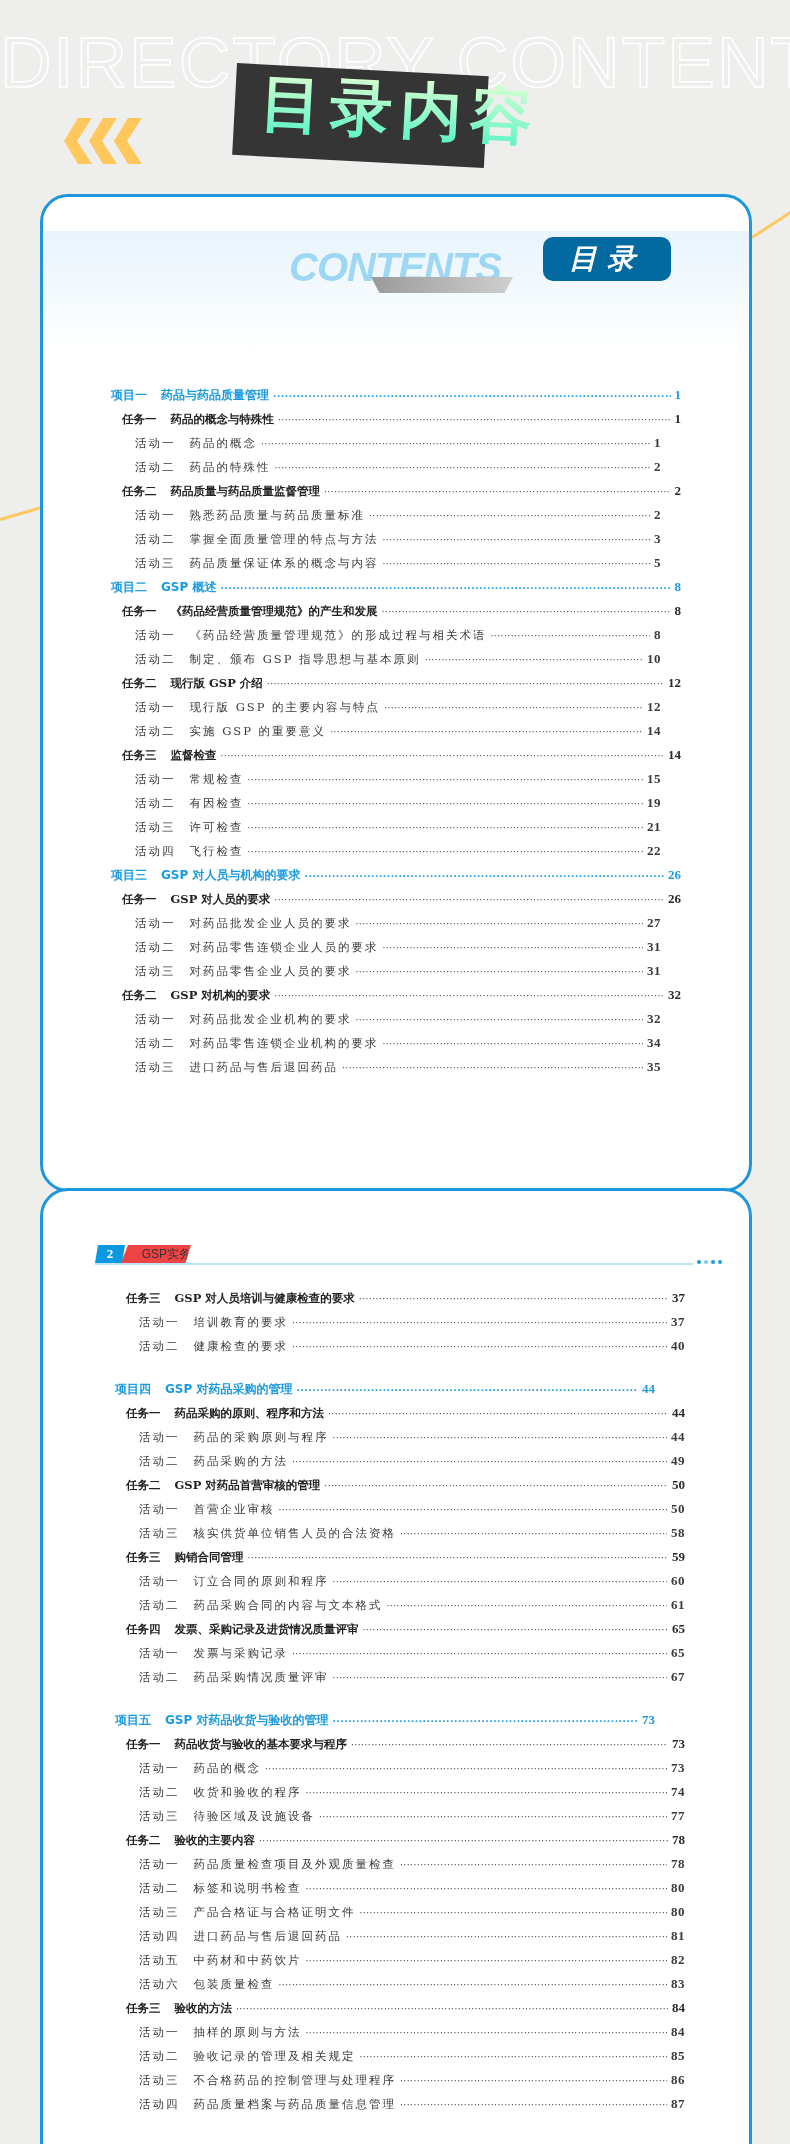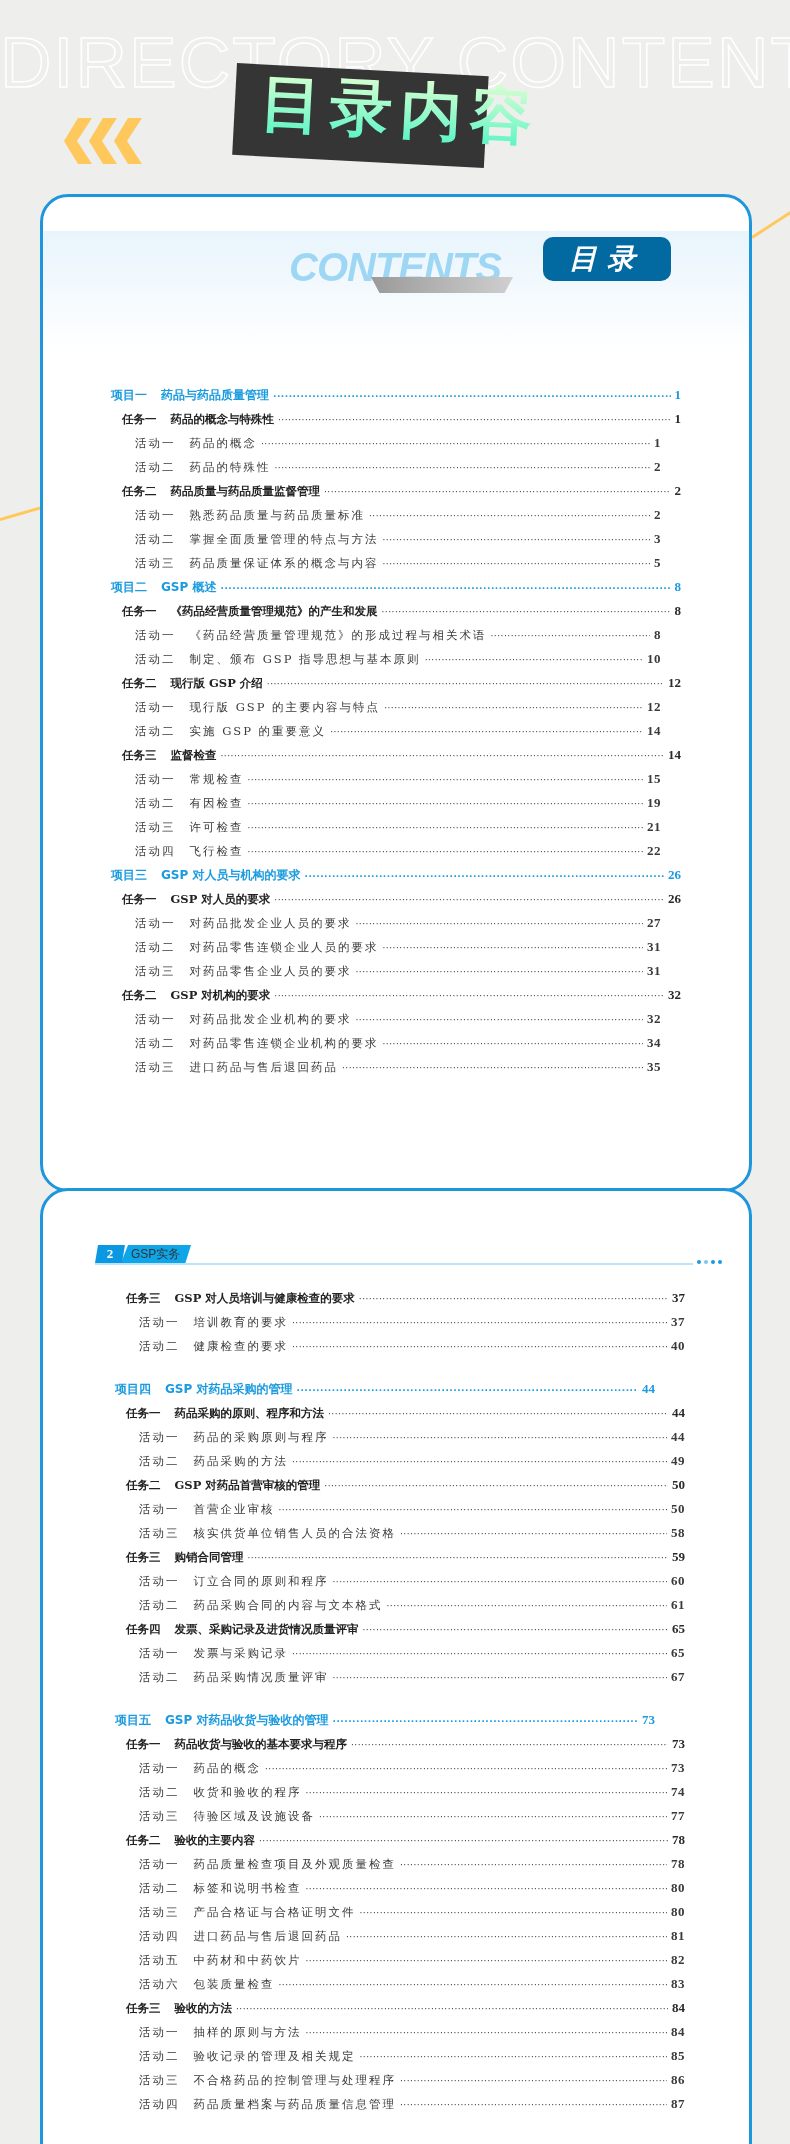--- a/index.html
+++ b/index.html
@@ -79,23 +79,24 @@
   .lbl .pfx { margin-right: 14px; }
 
   
   .run-head { position: absolute; left: 52px; top: 54px; width: 624px; height: 22px; }
   .run-num {
     position: absolute; left: 0; top: 0; width: 30px; height: 18px; background: #0a98e2; color: #fff;
     font-family: "Liberation Serif", serif; font-weight: bold; font-size: 13px; text-align: center; line-height: 18px;
     clip-path: polygon(10% 0,100% 0,90% 100%,0 100%);
   }
   .run-title {
-    position: absolute; left: 26px; top: 0; width: 70px; height: 18px; background: #0ea5e9; color: #333;
+    position: absolute; left: 26px; top: 0; width: 70px; height: 18px; background: #ef4444; color: #333;
     font-family: "Liberation Sans", sans-serif; font-size: 12px; line-height: 18px; padding-left: 10px;
     clip-path: polygon(10% 0,100% 0,92% 100%,0 100%);
+    text-align: right;
   }
   .run-rule { position: absolute; left: 0; top: 18px; width: 598px; height: 2px; background: #bfe3f6; }
   .run-dots { position: absolute; left: 602px; top: 15px; display: flex; gap: 3px; }
   .run-dots span { width: 4px; height: 4px; border-radius: 50%; background: #1a9be0; }
   .run-dots span.lt { background: #7ec6ee; }
 </style>
 </head>
 <body>
 
 <div class="outline-title">DIRECTORY CONTENT</div>

